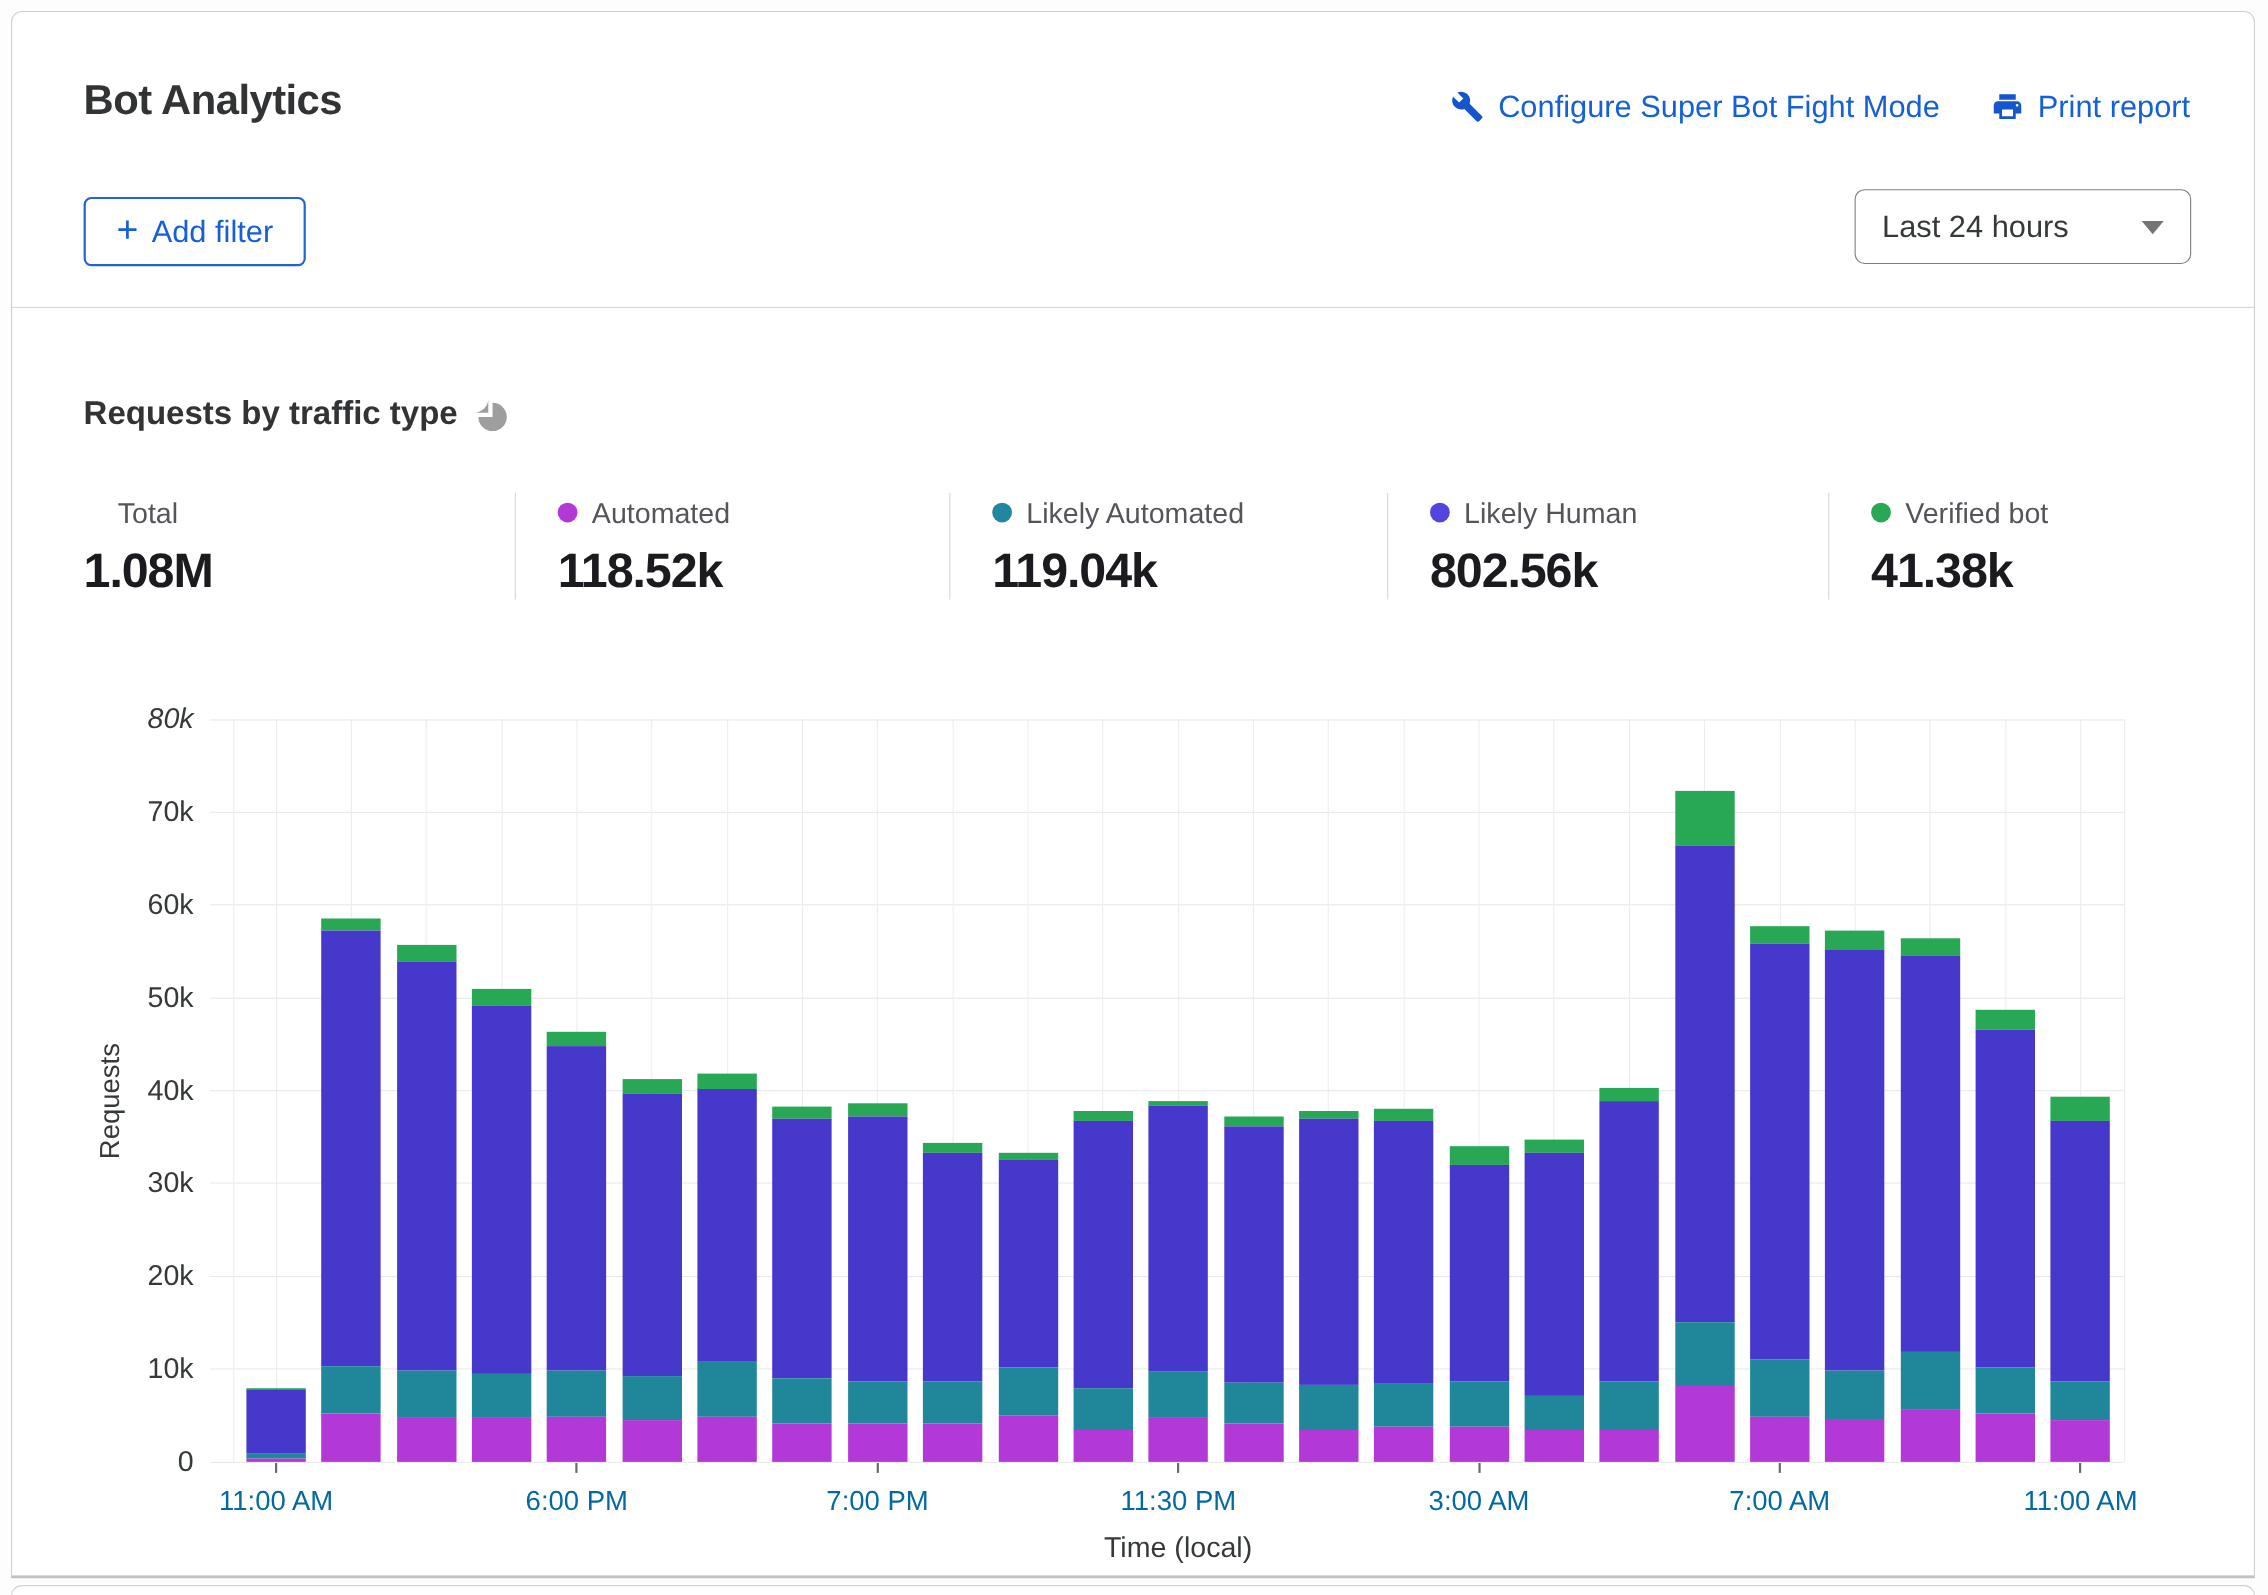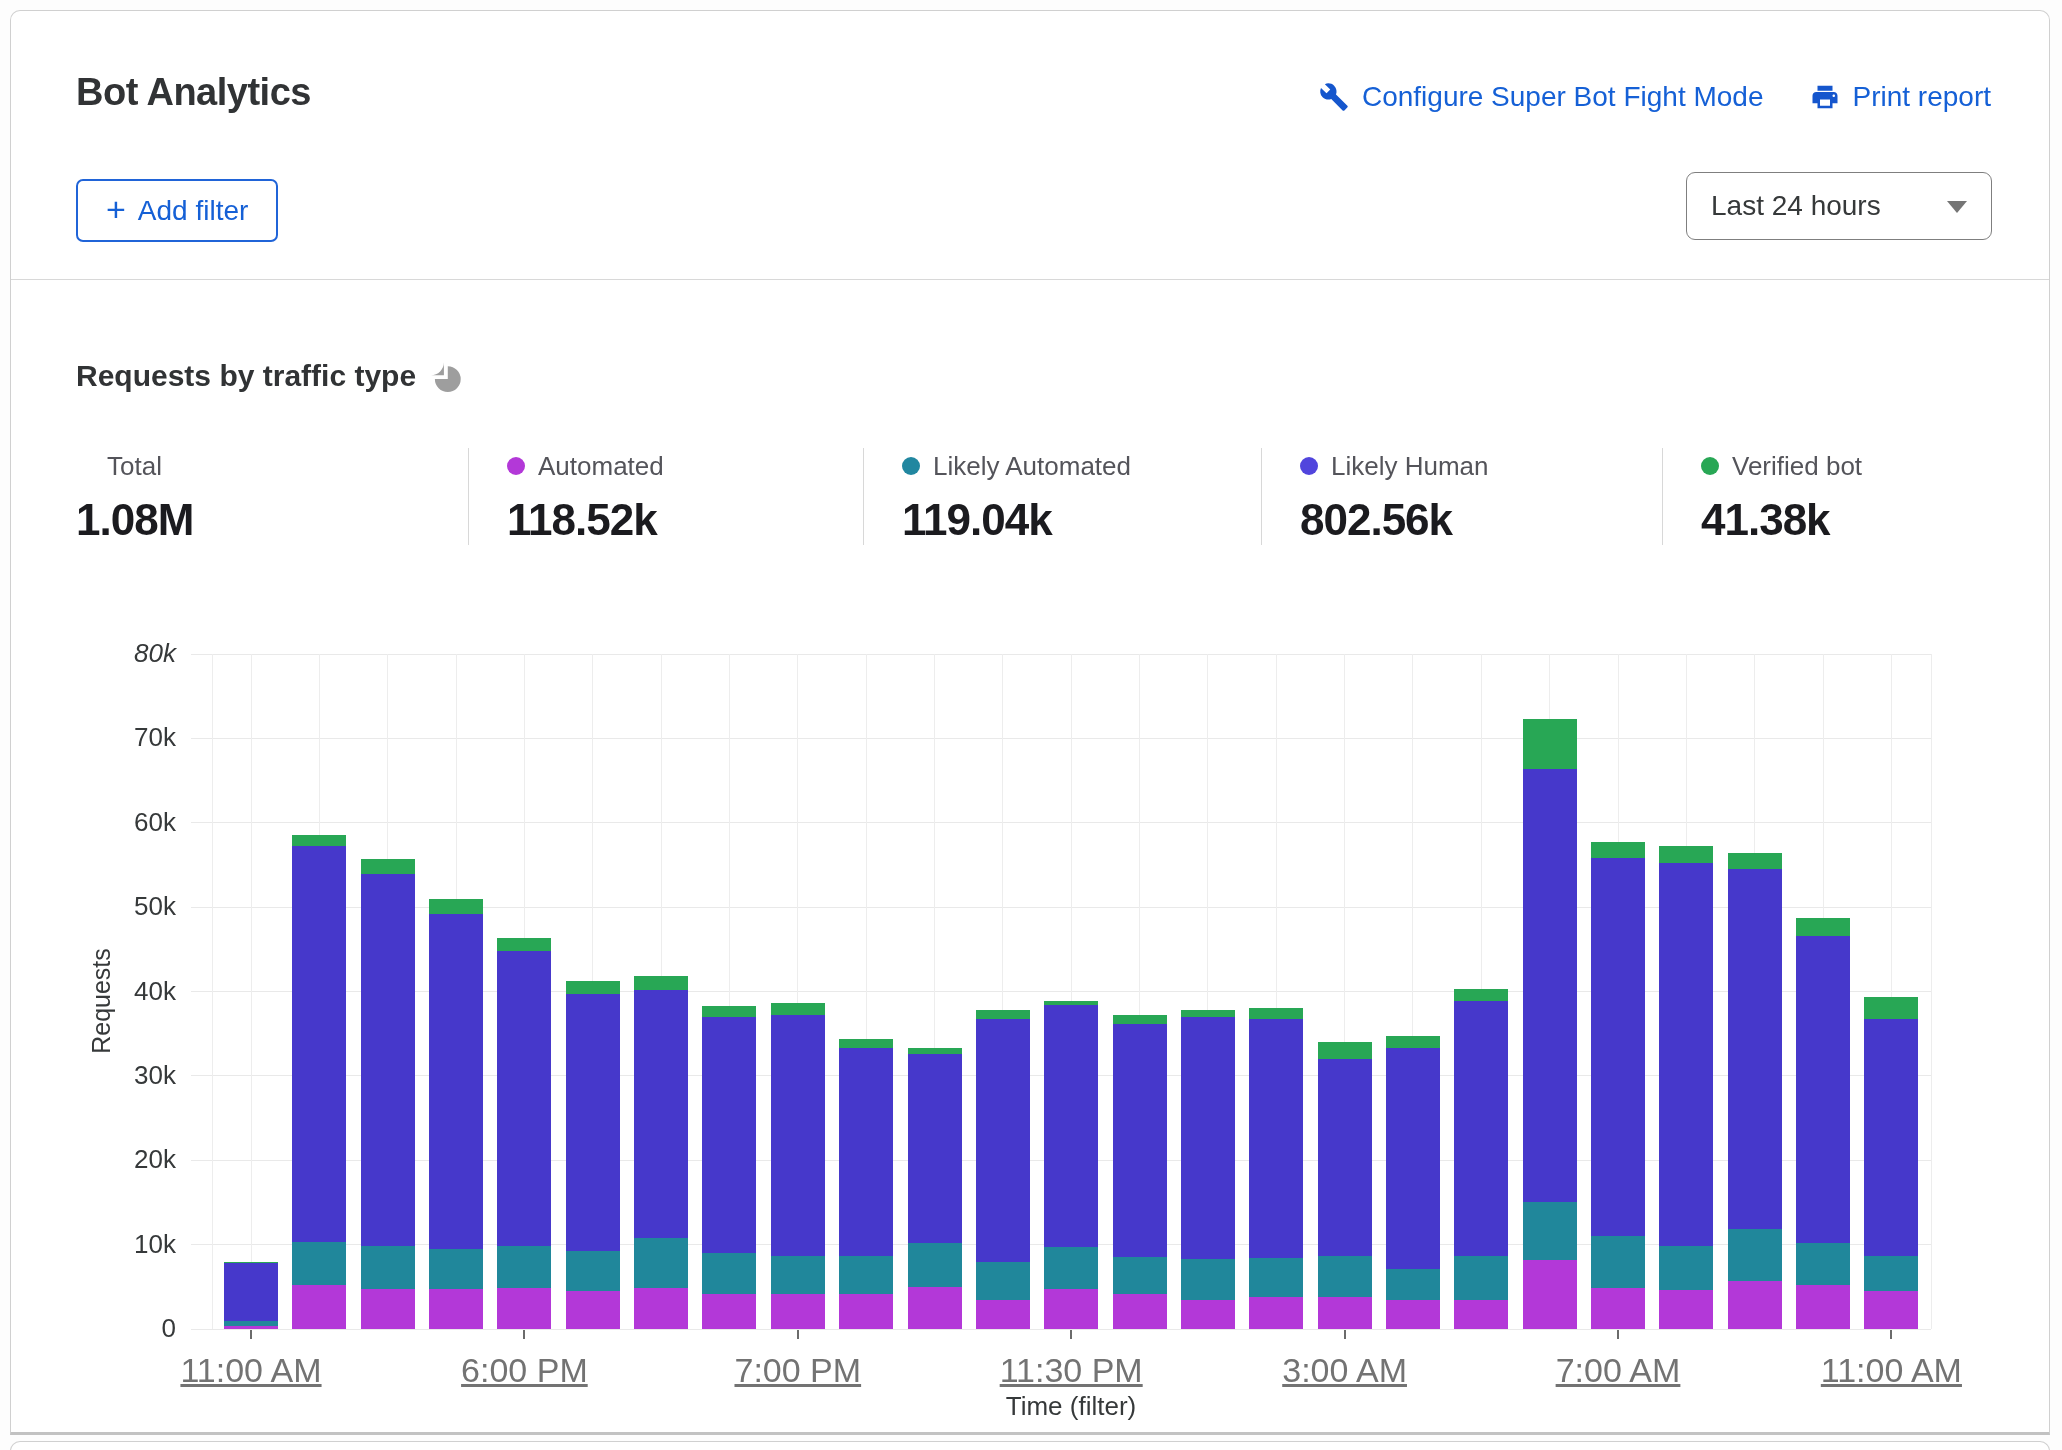--- a/index.html
+++ b/index.html
@@ -85,21 +85,21 @@
   .y-labels { position:absolute; left:0; top:643px; width:165px; height:675px; }
   .y-label { position:absolute; right:0; width:100%; text-align:right; font-size:26px; color:#36393a; }
 
   .plot { position:absolute; left:200px; top:643px; width:1720px; height:675px; }
   .gridline-h { position:absolute; left:-20px; width:1740px; height:1px; background:#e9e9e9; }
   .gridline-v { position:absolute; top:0; width:1px; height:675px; background:#ededed; }
   .bar { position:absolute; bottom:0; display:flex; flex-direction:column-reverse; }
   .seg { width:100%; flex:0 0 auto; }
   .x-tick { position:absolute; width:2px; height:9px; background:#6b6b6b; }
   .x-labels { position:absolute; left:200px; top:1340px; width:1720px; height:36px; }
-  .x-label { position:absolute; width:200px; text-align:center; font-size:34px; color:#737373; white-space:nowrap;text-decoration:underline; }
+  .x-label { position:absolute; width:200px; text-align:center; font-size:25px; color:#0369a1; white-space:nowrap; }
   .x-axis-title { position:absolute; left:200px; top:1380px; width:1720px; text-align:center; font-size:26px; color:#36393a; }
 </style>
 </head>
 <body>
 
 <div class="stage">
   <div class="card">
 
     <h1 class="page-title">Bot Analytics</h1>
 
@@ -391,17 +391,17 @@
       </div>
     <div class="x-labels">
         <div class="x-label" style="left: -60px;">11:00 AM</div>
         <div class="x-label" style="left: 213.4px;">6:00 PM</div>
         <div class="x-label" style="left: 486.8px;">7:00 PM</div>
         <div class="x-label" style="left: 760.2px;">11:30 PM</div>
         <div class="x-label" style="left: 1033.6px;">3:00 AM</div>
         <div class="x-label" style="left: 1307px;">7:00 AM</div>
         <div class="x-label" style="left: 1580.4px;">11:00 AM</div>
       </div>
-    <div class="x-axis-title">Time (filter)</div>
+    <div class="x-axis-title">Time (local)</div>
 
   </div>
   <div class="next-card"></div>
 </div>
 
 </body></html>

